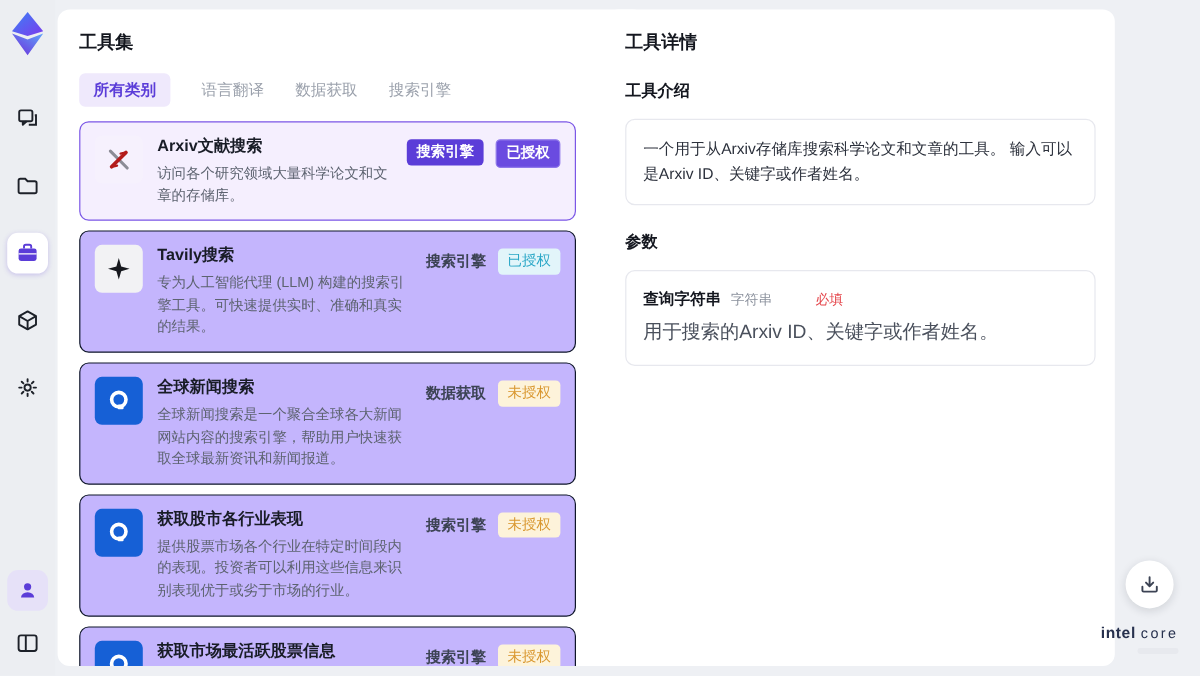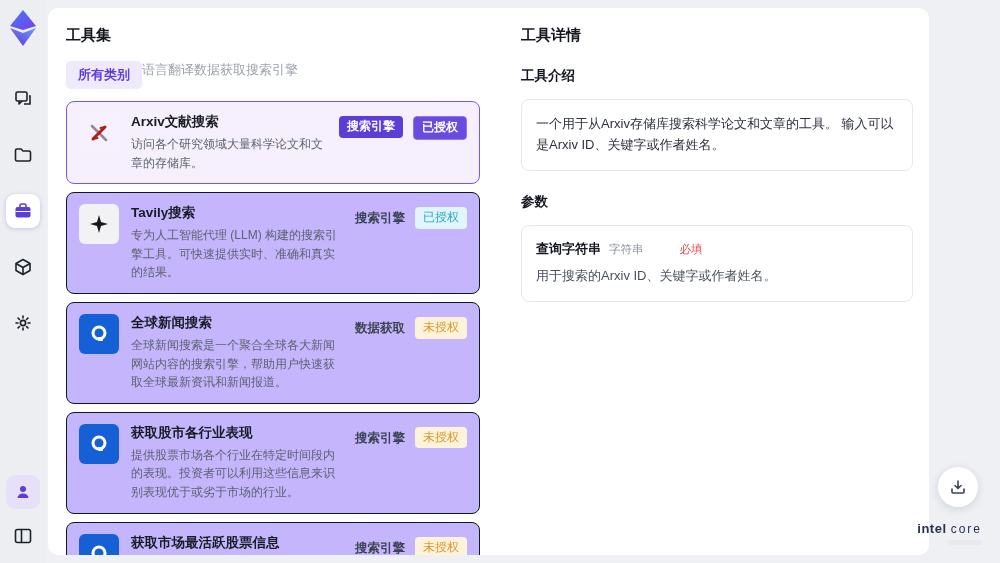--- a/index.html
+++ b/index.html
@@ -23,21 +23,21 @@
   .rail-bottom { margin-top:auto; margin-bottom:10px; display:flex; flex-direction:column; align-items:center; gap:10px; }
   .rail-btn.user { background:#e6e1f8; }
   
   .panel {
     position:absolute; top:8px; background:#ffffff; border-radius:10px;
   }
   .panel.left  { left:48px;  width:490px; height:547px; padding:18px 0 0 18px; overflow:hidden; }
   .panel.right { left:505px; width:424px; height:547px; padding:18px 16px 0 16px; }
   .panel-title { font-size:15px; font-weight:bold; color:#14171f; }
   
-  .tabs { display:flex; margin-top:16px; }
+  .tabs { display:flex; align-items:center; gap:26px; margin-top:16px; }
   .tab { font-size:13px; color:#9ba1ac; cursor:pointer; white-space:nowrap; }
   .tab.active {
     color:#5b3dd8; background:#efe9fc; font-weight:bold;
     padding:5px 12px; border-radius:5px;
   }
   
   .tool-list { margin-top:12px; display:flex; flex-direction:column; gap:8px; width:414px; }
   .tool-card {
     border:1px solid #0f172a; border-radius:8px; background:#c4b5fd;
     padding:11px 12px; display:flex; gap:12px; cursor:pointer;
@@ -78,21 +78,21 @@
     padding:14px 14px; font-size:13px; color:#2c313c; line-height:1.6;
   }
   .param-box {
     margin-top:14px; border:1px solid #e7e8ee; border-radius:8px;
     padding:14px 14px 16px 14px;
   }
   .param-head { display:flex; align-items:baseline; gap:8px; }
   .param-name { font-size:13px; font-weight:bold; color:#14171f; }
   .param-type { font-size:11.5px; color:#8b919d; }
   .param-req  { font-size:11.5px; color:#e5484d;margin-left:28px; }
-  .param-desc { margin-top:9px; font-size:13px; color:#4a505c; }
+  .param-desc { margin-top:9px; font-size:16px; color:#4a505c; }
   
   .fab {
     position:absolute; right:22px; bottom:56px; width:40px; height:40px;
     border-radius:50%; background:#fff; box-shadow:0 2px 8px rgba(20,25,40,.14);
     display:flex; align-items:center; justify-content:center; cursor:pointer;
   }
   .brand {
     position:absolute; right:18px; bottom:18px; text-align:center; line-height:1.1;
   }
   .brand-line { font-size:13px; color:#27314e; letter-spacing:.5px; }

